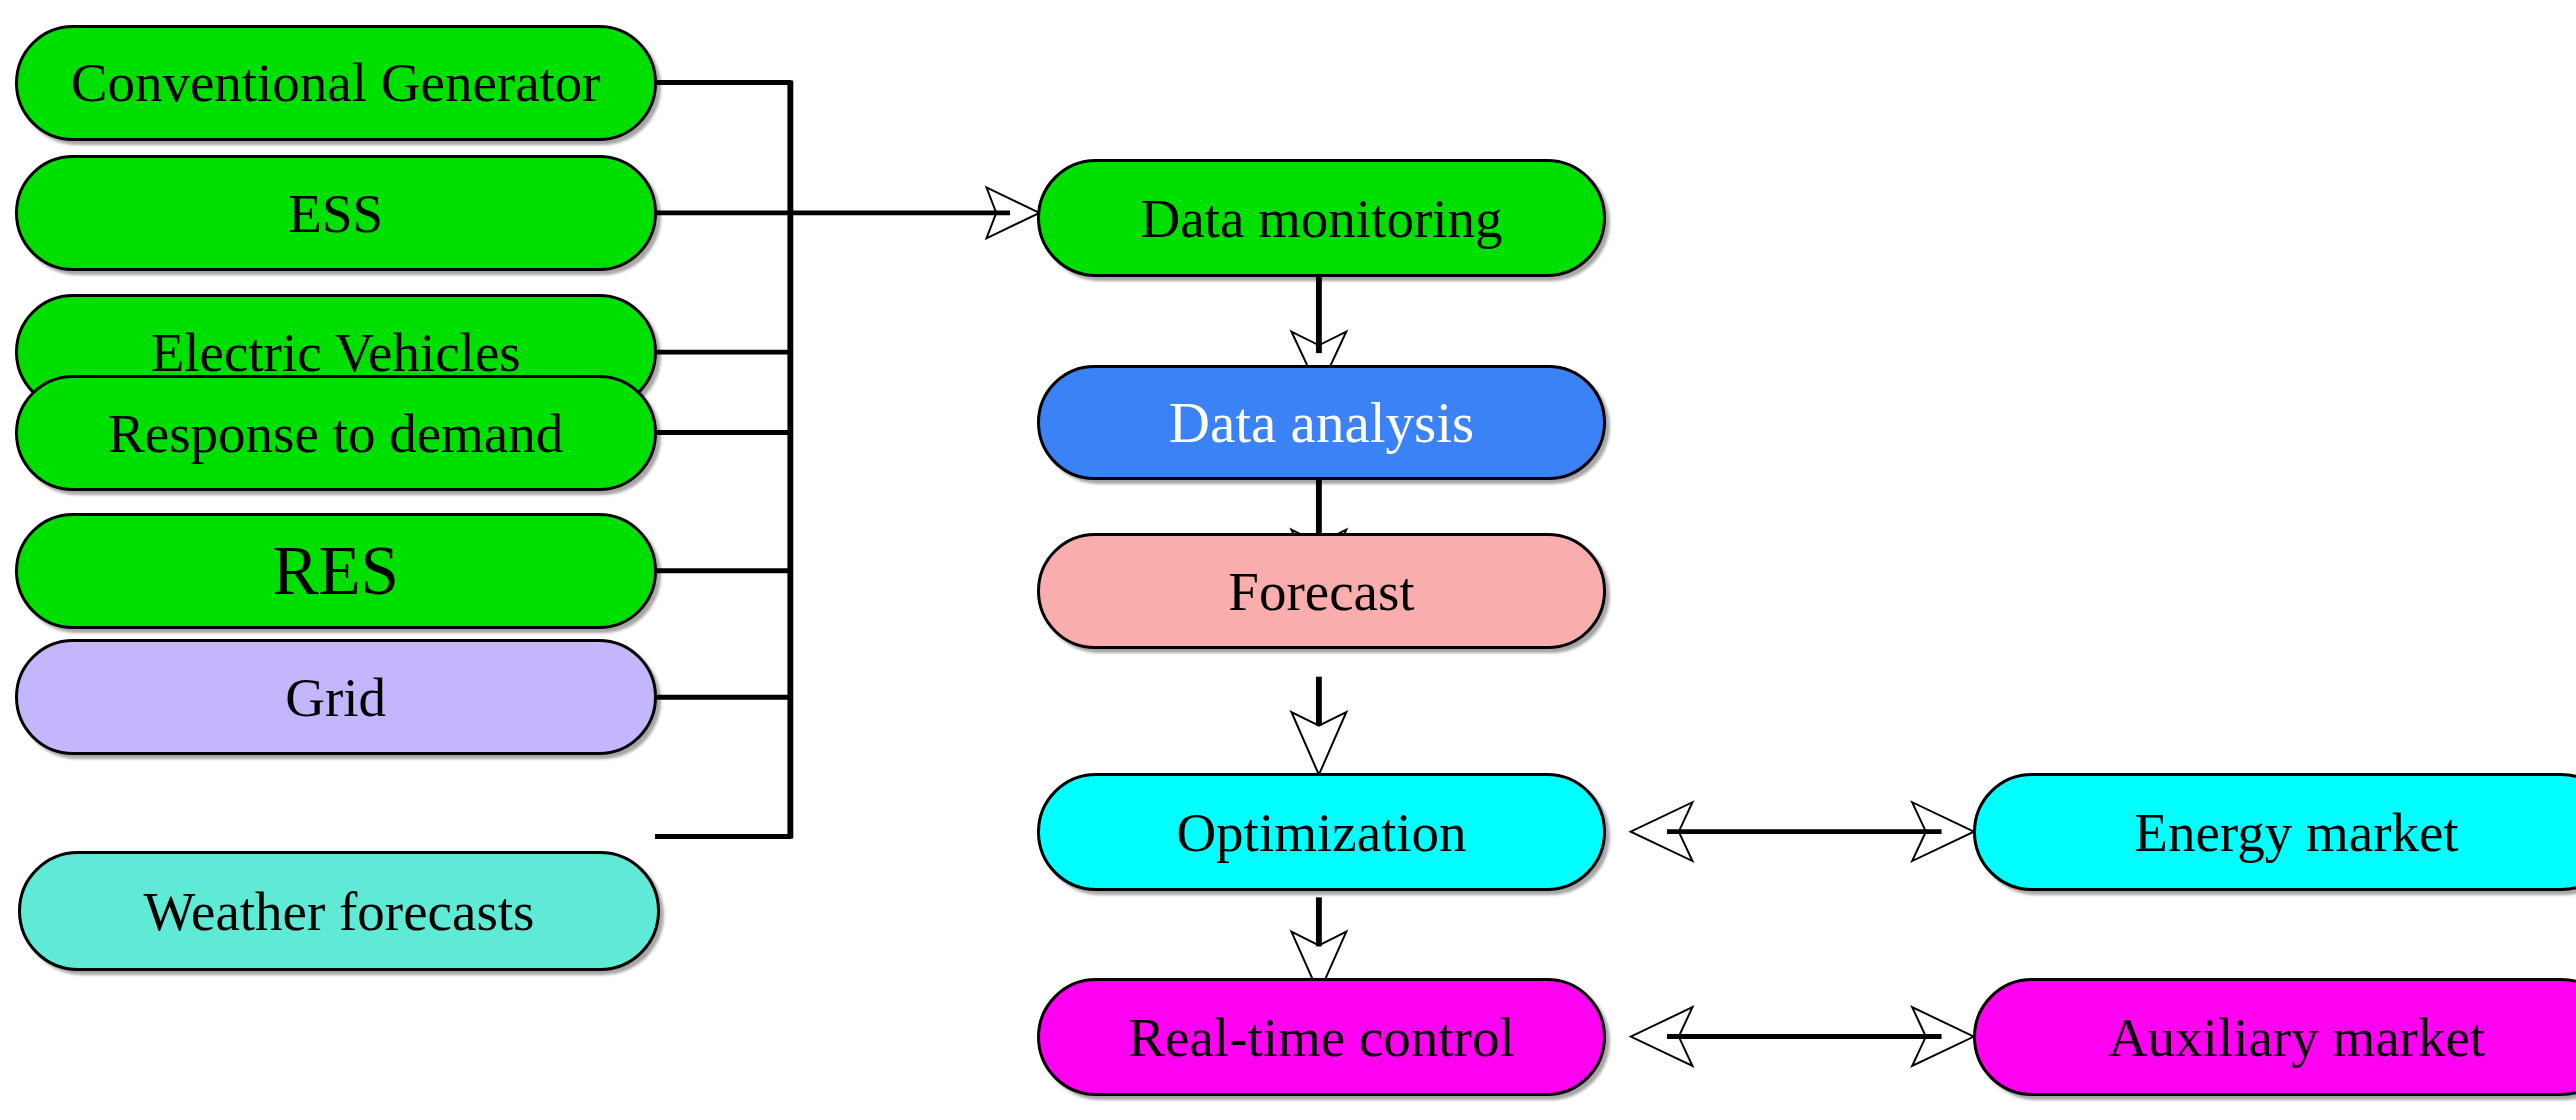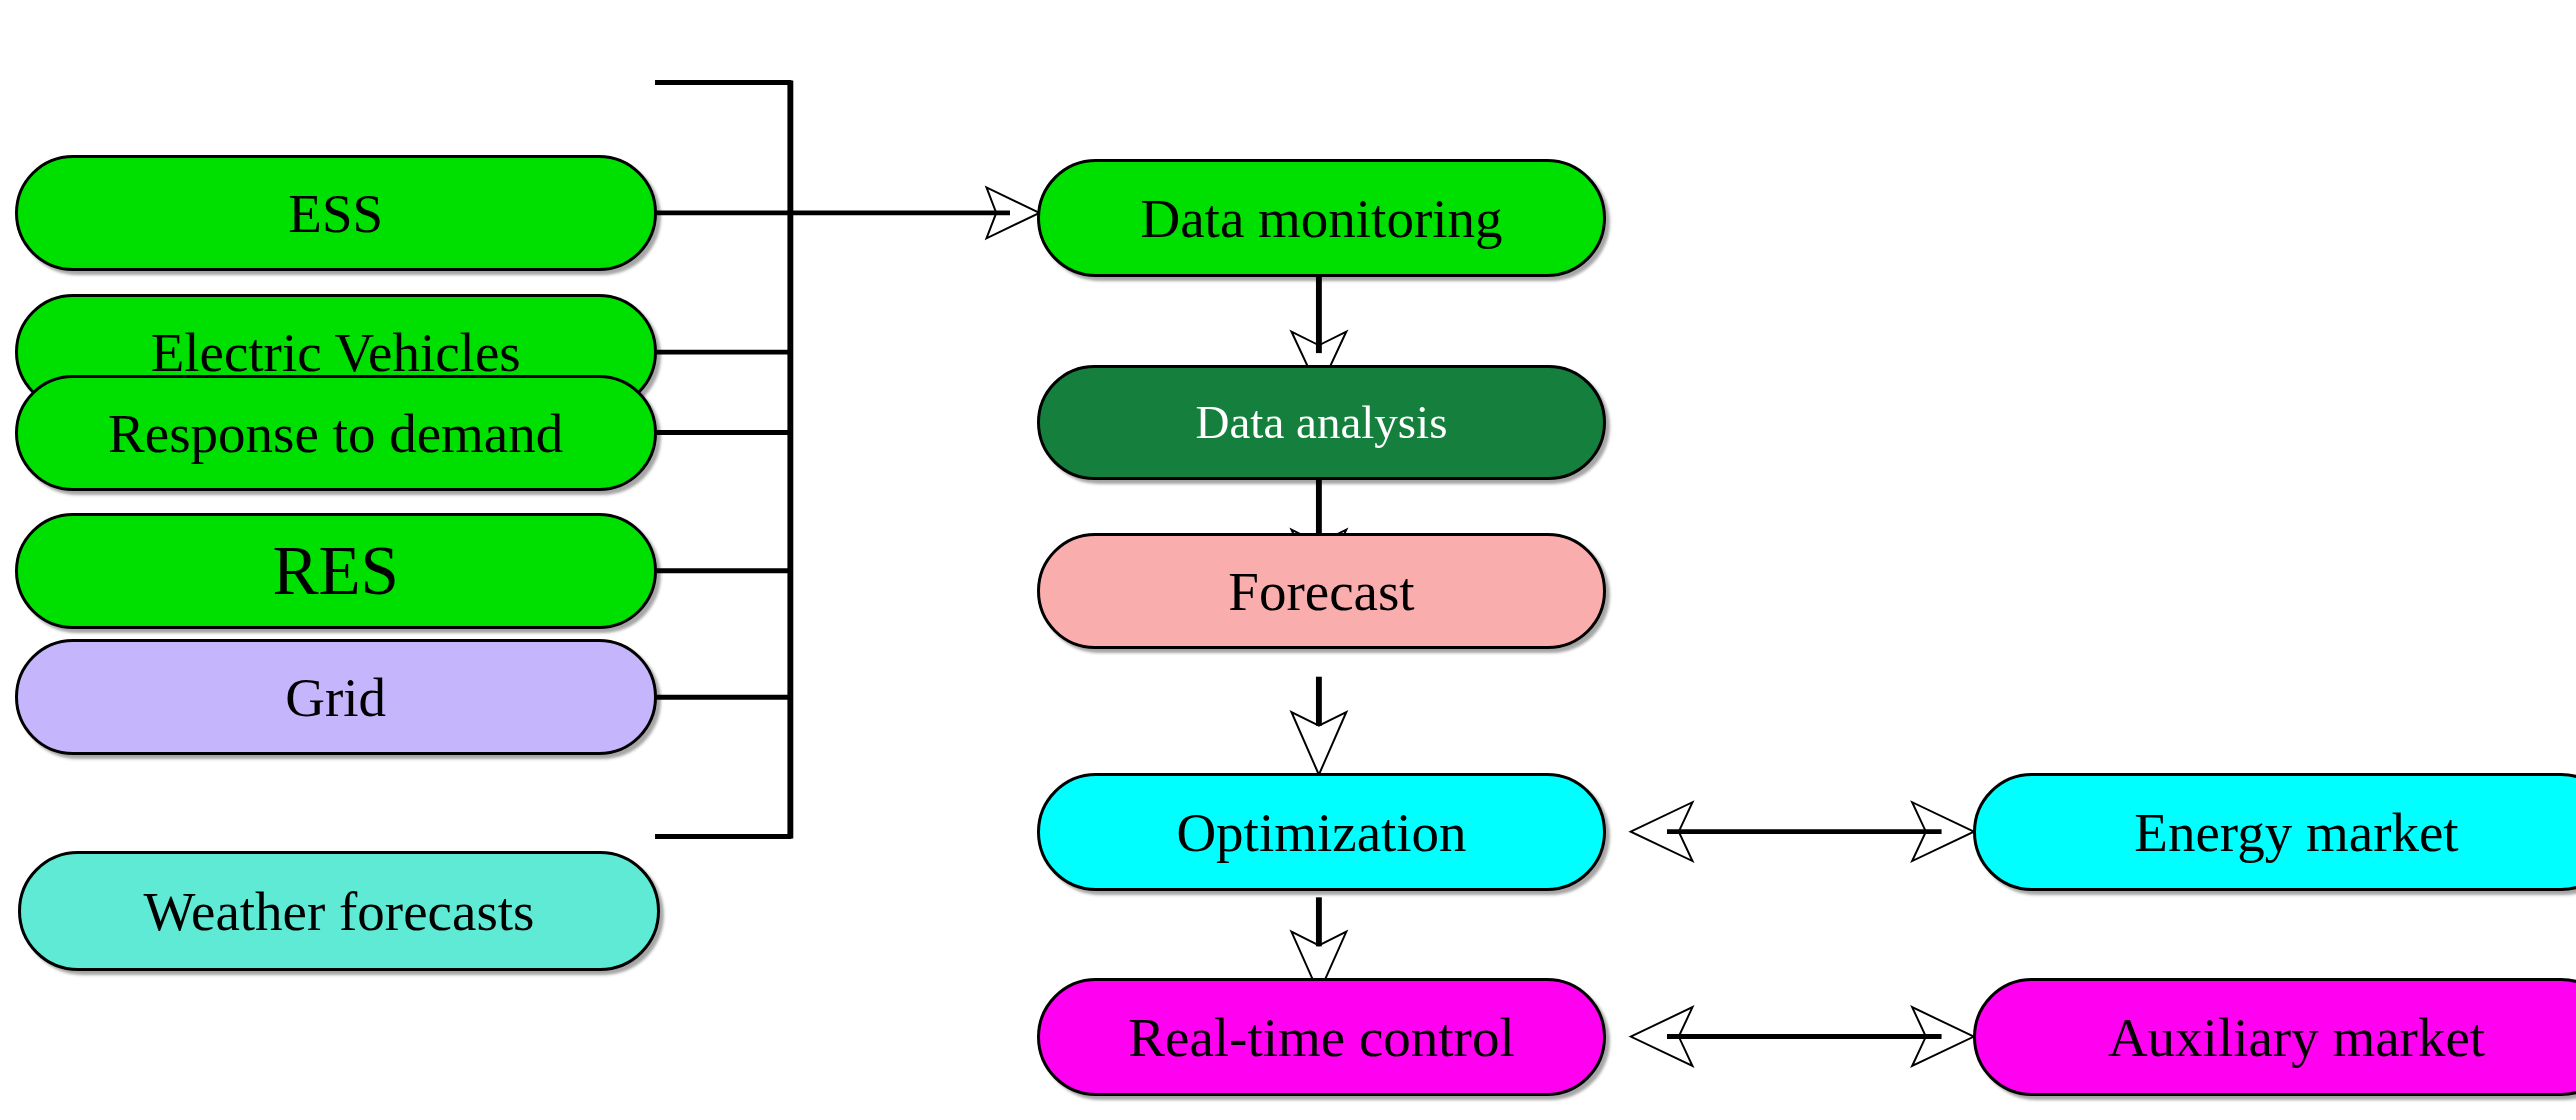--- a/index.html
+++ b/index.html
@@ -101,20 +101,23 @@
       <path d="M 2013 848 L 1950 818 L 1964 848 L 1950 878 Z" fill="#000000" stroke="#000000" stroke-width="2"></path>
     </g>
 
     <g>
       <line x1="1700" y1="1057" x2="1980" y2="1057" stroke-width="5"></line>
       <path d="M 1663 1057 L 1726 1027 L 1712 1057 L 1726 1087 Z" fill="#000000" stroke="#000000" stroke-width="2"></path>
       <path d="M 2013 1057 L 1950 1027 L 1964 1057 L 1950 1087 Z" fill="#000000" stroke="#000000" stroke-width="2"></path>
     </g>
   </svg>
 
+  <div class="node" style="left:14.7px; top:24.5px; width:642px; height:116px; background:#00e000; font-size:55px;">
+    <span class="label">Conventional Generator</span>
+  </div>
 
   <div class="node" style="left:14.7px; top:155px; width:642px; height:116px; background:#00e000; font-size:55px;">
     <span class="label">ESS</span>
   </div>
 
   <div class="node" style="left:14.7px; top:294px; width:642px; height:116px; background:#00e000; font-size:55px;">
     <span class="label">Electric Vehicles</span>
   </div>
 
   <div class="node" style="left:14.7px; top:375px; width:642px; height:116px; background:#00e000; font-size:55px;">
@@ -130,21 +133,21 @@
   </div>
 
   <div class="node" style="left:18px; top:851px; width:642px; height:120px; background:#5eead4; font-size:55px;">
     <span class="label">Weather forecasts</span>
   </div>
 
   <div class="node" style="left:1037px; top:159px; width:569px; height:118px; background:#00e000; font-size:55px;">
     <span class="label">Data monitoring</span>
   </div>
 
-  <div class="node light-text" style="left:1037px; top:365px; width:569px; height:115px; background:#15803d; font-size:47px;">
+  <div class="node light-text" style="left:1037px; top:365px; width:569px; height:115px; background:#3b82f6; font-size:57px;">
     <span class="label">Data analysis</span>
   </div>
 
   <div class="node" style="left:1037px; top:533px; width:569px; height:116px; background:#f9aead; font-size:55px;">
     <span class="label">Forecast</span>
   </div>
 
   <div class="node" style="left:1037px; top:773px; width:569px; height:118px; background:#00ffff; font-size:55px;">
     <span class="label">Optimization</span>
   </div>

